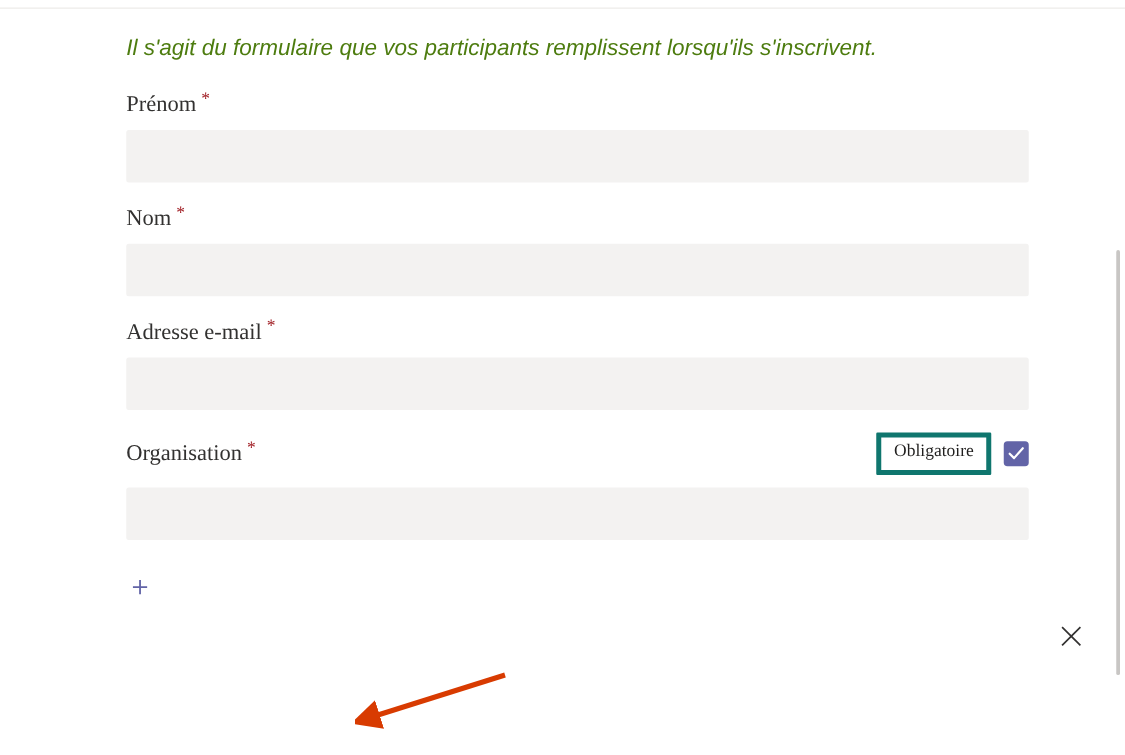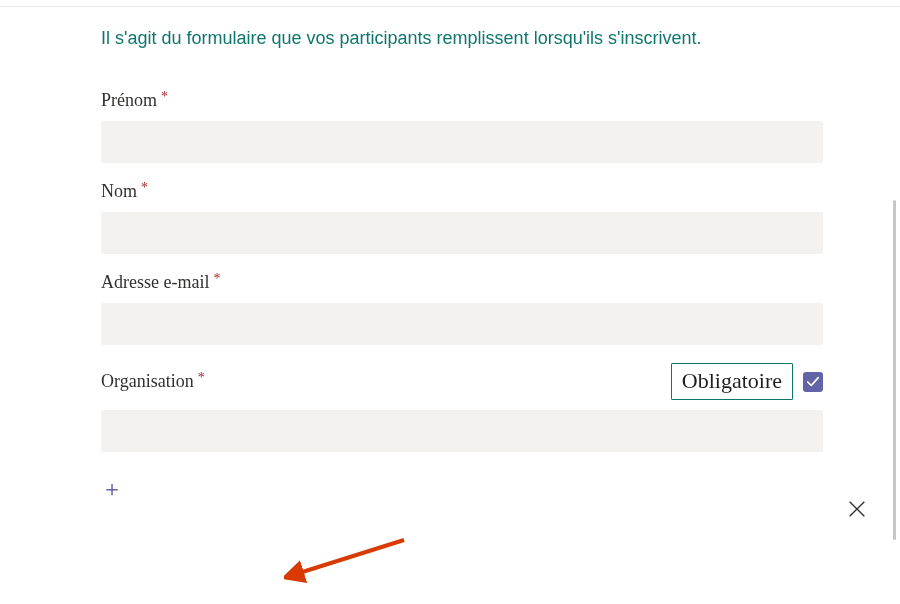--- a/index.html
+++ b/index.html
@@ -27,23 +27,24 @@
     width: 722px;
   }
   .page-title {
     font-size: 28px;
     font-weight: 700;
     color: #201f1e;
     margin-bottom: 48px;
     letter-spacing: 0.2px;
   }
   .description {
+    font-style: italic;
     font-size: 18px;
-    color: #0f766e;
-    margin-bottom: 41px;
+    color: #4d7c0f;
+    margin-bottom: 24px;
   }
   .field {
     margin-bottom: 18px;
   }
   .field-row {
     display: flex;
     align-items: center;
     justify-content: space-between;
     margin-bottom: 10px;
     font-family: Liberation Serif, serif;
@@ -71,23 +72,23 @@
     padding: 0 10px;
     font-size: 16px;
   }
 
   .required-toggle {
     display: flex;
     align-items: center;
     gap: 10px;
   }
   .required-toggle-label {
-    border: 1px solid #0f766e;
+    border: 4px solid #0f766e;
     padding: 4px 10px 5px 10px;
-    font-size: 22px;
+    font-size: 14px;
     color: #201f1e;
     border-radius: 1px;
     line-height: 1.2;
   }
   .checkbox {
     width: 20px;
     height: 20px;
     background: #6264a7;
     border-radius: 3px;
     display: flex;

